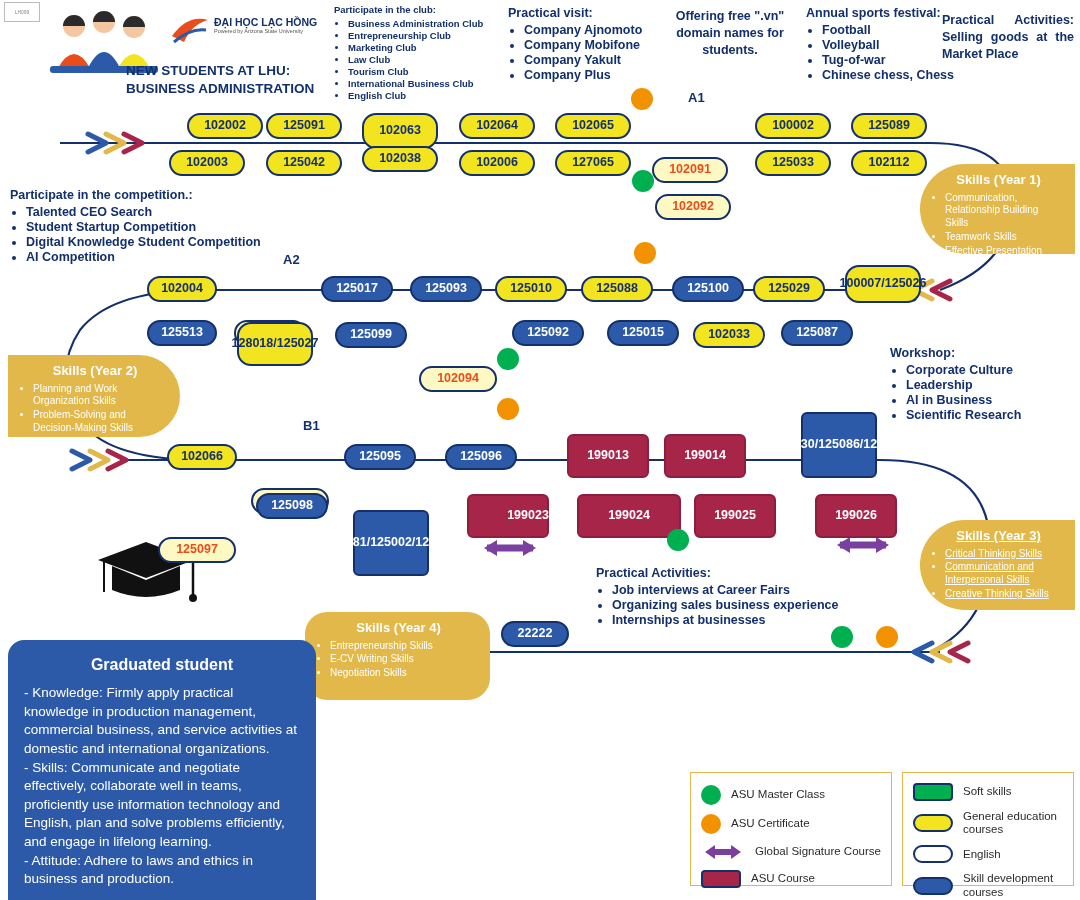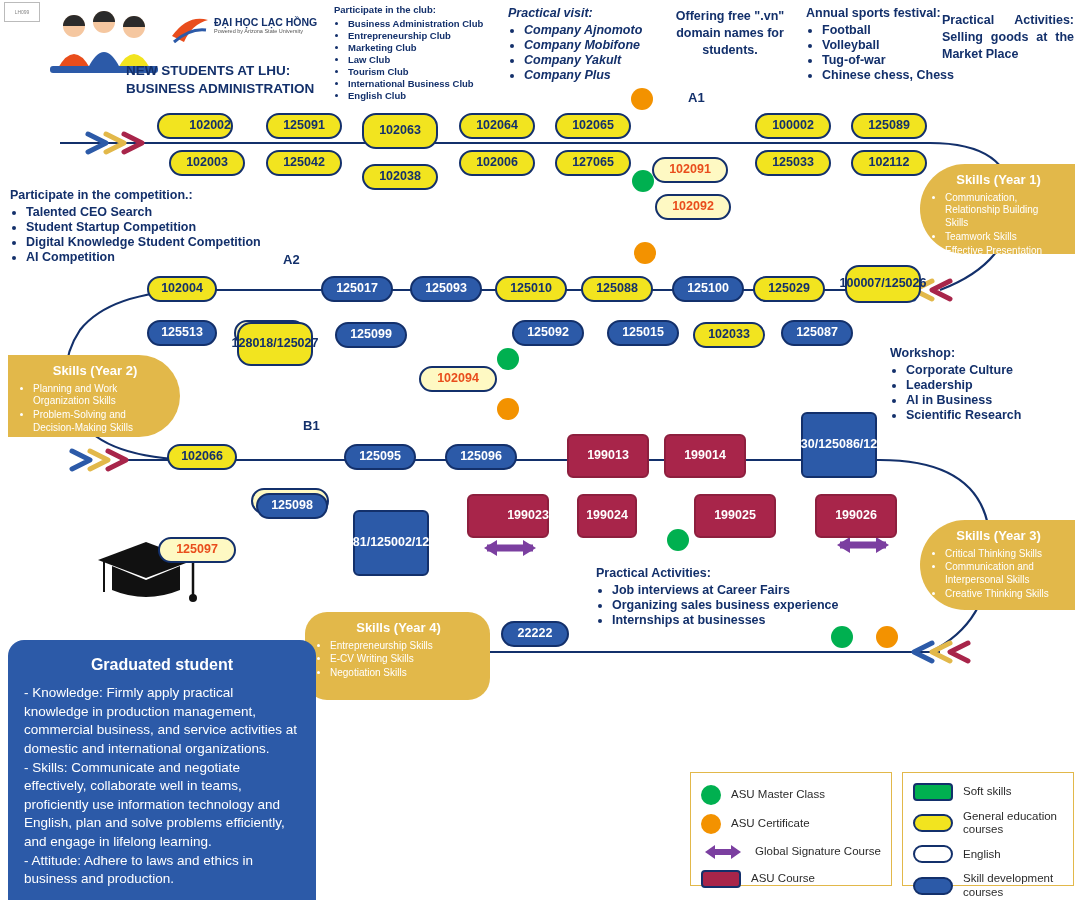--- a/index.html
+++ b/index.html
@@ -153,21 +153,21 @@
     <li>Business Administration Club</li>
     <li>Entrepreneurship Club</li>
     <li>Marketing Club</li>
     <li>Law Club</li>
     <li>Tourism Club</li>
     <li>International Business Club</li>
     <li>English Club</li>
   </ul>
 </div>
 
-<div class="txt" style="left:508px;top:6px;width:150px;font-size:12.5px;font-style:italic;">
+<div class="txt" style="left:508px;top:6px;width:150px;font-size:12.5px;">
   <div>Practical visit:</div>
   <ul>
     <li>Company Ajnomoto</li>
     <li>Company Mobifone</li>
     <li>Company Yakult</li>
     <li>Company Plus</li>
   </ul>
 </div>
 
 <div class="txt" style="left:660px;top:8px;width:140px;font-size:12.5px;text-align:center;line-height:1.35;">
@@ -216,21 +216,21 @@
     <li>Internships at businesses</li>
   </ul>
 </div>
 
 <div id="labels-layer">
     <div class="label" style="left: 688px; top: 90px;">A1</div>
     <div class="label" style="left: 283px; top: 252px;">A2</div>
     <div class="label" style="left: 303px; top: 418px;">B1</div>
   </div>
 <div id="courses-layer">
-    <div class="pill yellow" style="left: 157px; top: 113px; width: 76px; height: 26px; justify-content: flex-end;">
+    <div class="pill yellow" style="left: 187px; top: 113px; width: 76px; height: 26px;">
       <div>102002</div>
     </div>
     <div class="pill yellow" style="left: 266px; top: 113px; width: 76px; height: 26px;">
       <div>125091</div>
     </div>
     <div class="pill yellow" style="left: 362px; top: 113px; width: 76px; height: 36px;">
       <div>102063</div>
     </div>
     <div class="pill yellow" style="left: 459px; top: 113px; width: 76px; height: 26px;">
       <div>102064</div>
@@ -246,21 +246,21 @@
     </div>
     <div class="pill yellow" style="left: 851px; top: 113px; width: 76px; height: 26px;">
       <div>125089</div>
     </div>
     <div class="pill yellow" style="left: 169px; top: 150px; width: 76px; height: 26px;">
       <div>102003</div>
     </div>
     <div class="pill yellow" style="left: 266px; top: 150px; width: 76px; height: 26px;">
       <div>125042</div>
     </div>
-    <div class="pill yellow" style="left: 362px; top: 164px; width: 76px; height: 26px;">
+    <div class="pill yellow" style="left: 362px; top: 146px; width: 76px; height: 26px;">
       <div>102038</div>
     </div>
     <div class="pill yellow" style="left: 459px; top: 150px; width: 76px; height: 26px;">
       <div>102006</div>
     </div>
     <div class="pill yellow" style="left: 555px; top: 150px; width: 76px; height: 26px;">
       <div>127065</div>
     </div>
     <div class="pill white" style="left: 655px; top: 150px; width: 76px; height: 26px;">
       <div>102092</div>
@@ -354,21 +354,21 @@
       <div>125098</div>
     </div>
     <div class="pill bluesq" style="left: 353px; top: 510px; width: 76px; height: 66px;">
       <div>125081/</div>
       <div>125002/</div>
       <div>125068</div>
     </div>
     <div class="pill red" style="left: 467px; top: 494px; width: 82px; height: 44px; padding-left: 40px;">
       <div>199023</div>
     </div>
-    <div class="pill red" style="left: 577px; top: 494px; width: 60px; height: 44px;">
+    <div class="pill red" style="left: 577px; top: 494px; width: 104px; height: 44px;">
       <div>199024</div>
     </div>
     <div class="pill red" style="left: 694px; top: 494px; width: 82px; height: 44px;">
       <div>199025</div>
     </div>
     <div class="pill red" style="left: 815px; top: 494px; width: 82px; height: 44px;">
       <div>199026</div>
     </div>
     <div class="pill blue" style="left: 501px; top: 621px; width: 68px; height: 26px;">
       <div>22222</div>
@@ -393,21 +393,21 @@
         <li>Effective Presentation Skills</li>
       </ul>
     </div>
     <div class="skillblob" style="left: 8px; top: 355px; width: 172px; height: 82px; border-radius: 0px 60px 60px 0px;">
       <div class="ttl">Skills (Year 2)</div>
       <ul>
         <li>Planning and Work Organization Skills</li>
         <li>Problem-Solving and Decision-Making Skills</li>
       </ul>
     </div>
-    <div class="skillblob" style="left: 920px; top: 520px; width: 155px; height: 90px; border-radius: 60px 0px 0px 60px;">
+    <div class="skillblob" style="left: 920px; top: 520px; width: 155px; height: 90px; border-radius: 60px 0px 0px 60px; text-decoration: underline;">
       <div class="ttl">Skills (Year 3)</div>
       <ul>
         <li>Critical Thinking Skills</li>
         <li>Communication and Interpersonal Skills</li>
         <li>Creative Thinking Skills</li>
       </ul>
     </div>
     <div class="skillblob" style="left: 305px; top: 612px; width: 185px; height: 88px; border-radius: 22px;">
       <div class="ttl">Skills (Year 4)</div>
       <ul>

